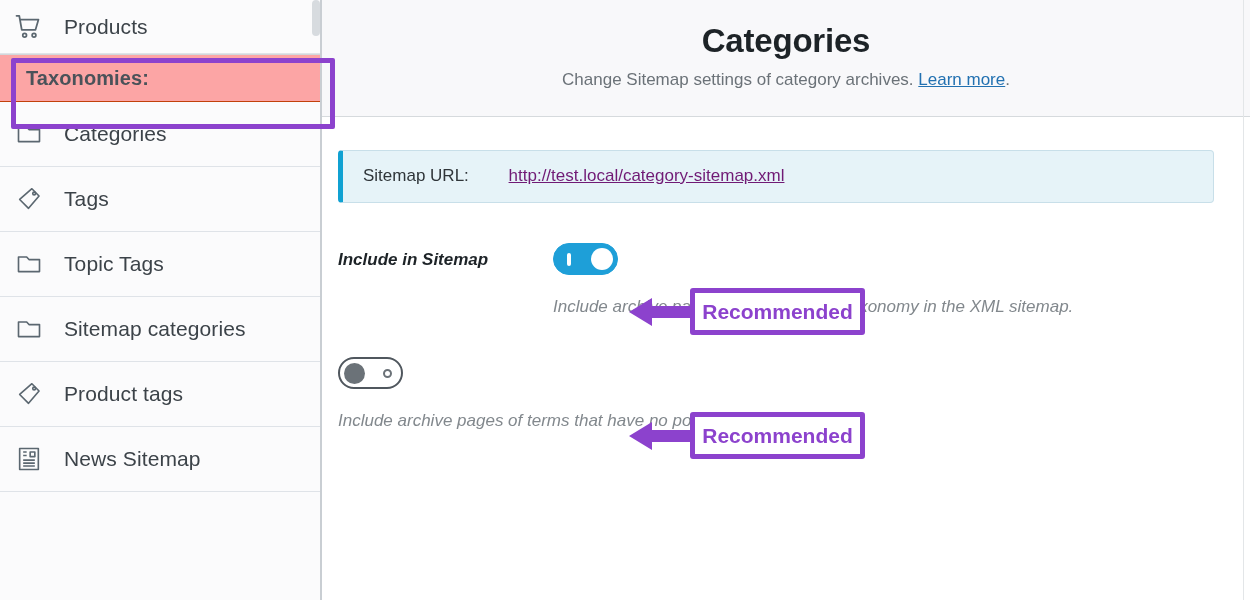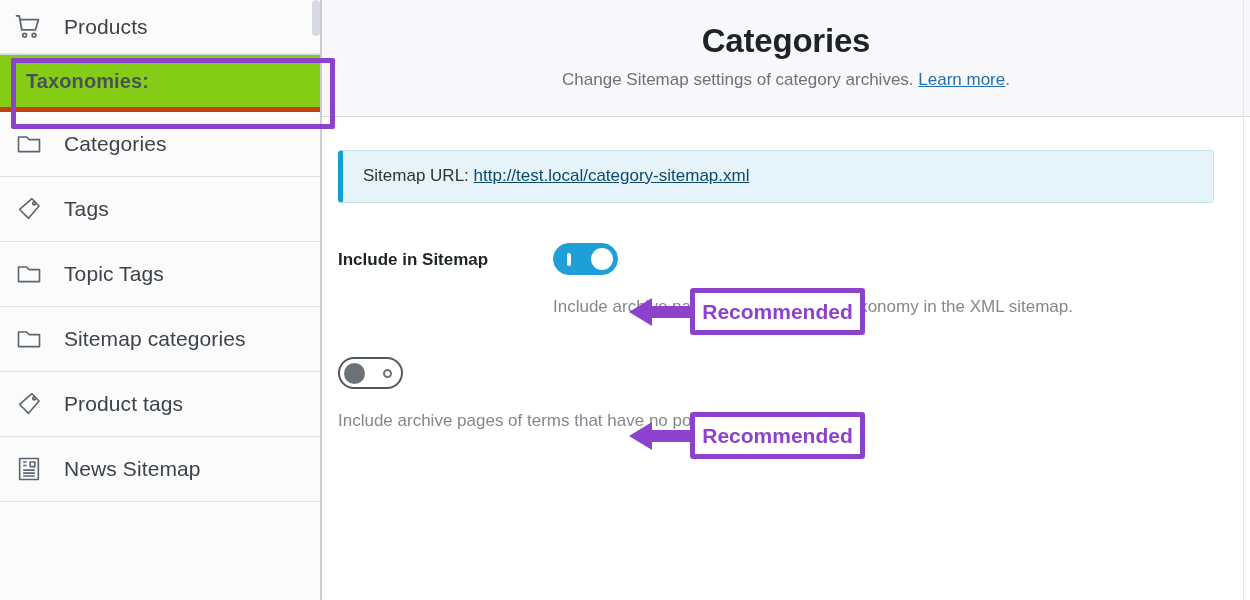--- a/index.html
+++ b/index.html
@@ -40,24 +40,24 @@
     box-sizing: border-box;
     border-bottom: 1px solid #dfe3e8;
     padding-left: 12px;
     background: #fbfbfc;
   }
   .side-row.first {
     height: 54px;
     border-top: none;
   }
   .side-row.heading {
-    background: #84cc16;
-    border-bottom: 5px solid #c2410c;
+    background: #fca5a5;
+    border-bottom: 1px solid #c2410c;
     border-top: 1px solid #d2d7db;
-    height: 58px;
+    height: 48px;
     padding-left: 26px;
   }
   .side-icon {
     width: 34px;
     height: 34px;
     flex: 0 0 34px;
     margin-right: 18px;
     display: flex;
     align-items: center;
     justify-content: center;
@@ -136,30 +136,32 @@
     border-radius: 4px;
     padding: 15px 18px 16px 20px;
     box-sizing: border-box;
     margin-left: 2px;
   }
   .notice-text {
     font-size: 17px;
     color: #2f3539;
   }
   .notice-text a {
-    color: #0c4a6e;
+    color: #701a75;
     text-decoration: underline;
+    margin-left: 35px;
   }
 
   
   .setting {
     display: flex;
     align-items: flex-start;
     margin-top: 40px;
     margin-left: 2px;
+    font-style: italic;
   }
   .setting-label {
     width: 215px;
     flex: 0 0 215px;
     font-size: 17px;
     font-weight: 700;
     color: #1d2327;
     padding-top: 7px;
   }
   .setting-ctrl {

